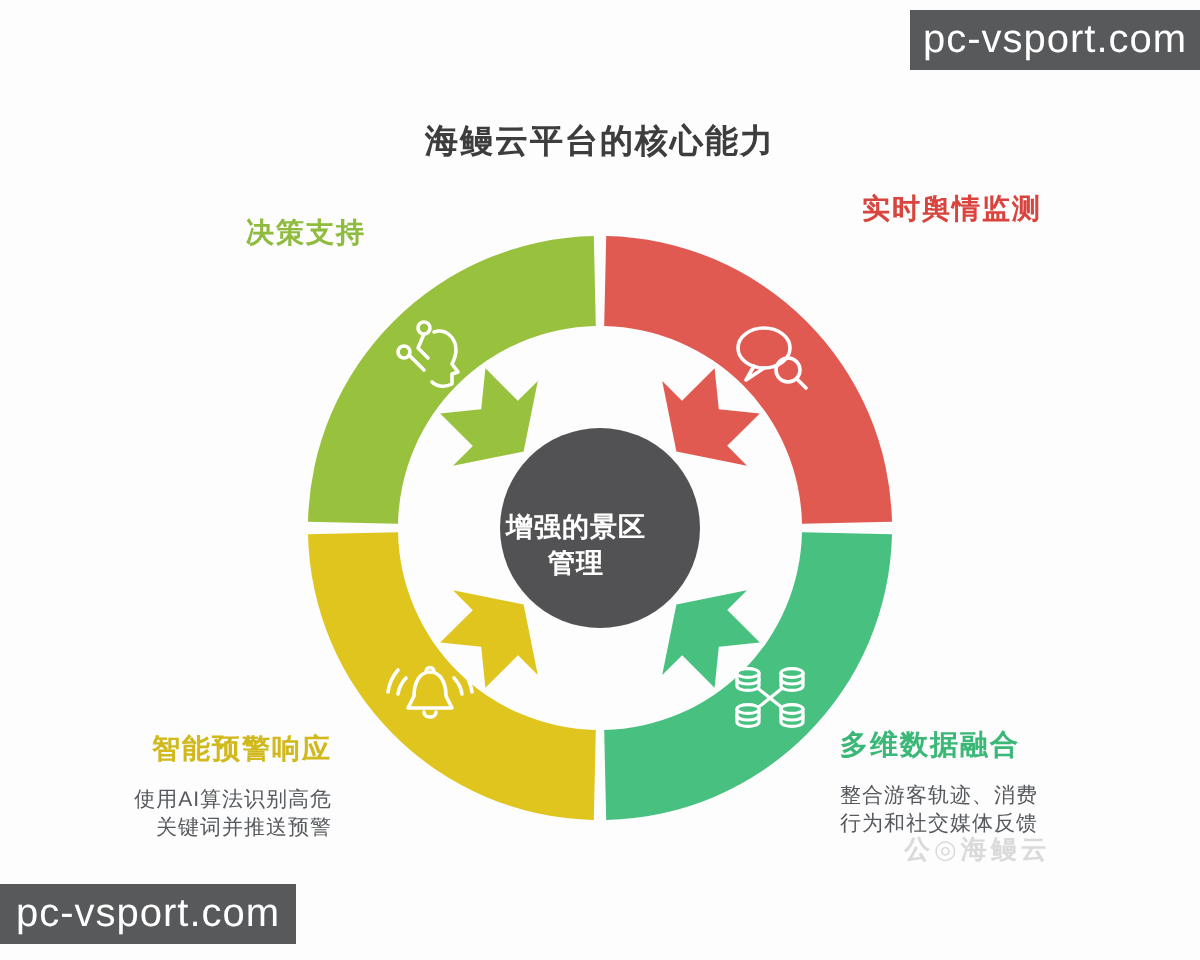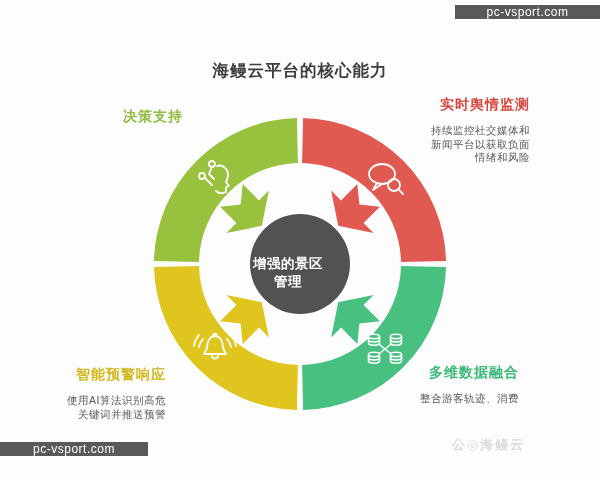--- a/index.html
+++ b/index.html
@@ -16,30 +16,30 @@
   .center-label{
     position:absolute;left:250px;top:255px;width:76px;text-align:center;
     font-size:13.5px;font-weight:bold;color:#ffffff;letter-spacing:0.5px;
   }
   .qblock{position:absolute;}
   .qblock .qhead{font-size:14px;font-weight:bold;margin:0 0 10px 0;letter-spacing:1px;}
   .qblock .qdesc{font-size:10.5px;line-height:13.5px;color:#55585c;letter-spacing:0.5px;}
   .q-tl{top:108px;right:417px;text-align:right;}
   .q-tr{top:96px;left:431px;text-align:right;}
   .q-bl{top:366px;right:434px;text-align:right;}
-  .q-br{top:364px;left:420px;text-align:right;}
+  .q-br{top:364px;left:420px;text-align:left;}
   .wm-box{
-    position:absolute;height:14px;color:#ffffff;font-size:12px;
+    position:absolute;height:30px;color:#ffffff;font-size:20px;
     display:flex;align-items:center;justify-content:center;letter-spacing:0.5px;text-align:right;
   }
   .wm-top{left:455px;top:5px;width:145px;}
   .wm-bottom{left:0;top:442px;width:148px;}
   .brand-wm{
     position:absolute;left:452px;top:416px;font-size:13px;color:#b9b9b9;
-    opacity:0.5;letter-spacing:2px;font-weight:bold;margin-top:20px;
+    opacity:0.5;letter-spacing:2px;font-weight:bold;
   }
 </style>
 </head>
 <body>
 
 <div class="stage">
 
   <div class="title">海鳗云平台的核心能力</div>
 
   <svg class="diagram-svg" width="600" height="480" viewBox="0 0 600 480">
@@ -101,39 +101,35 @@
   </svg>
 
   <div class="center-label">增强的景区管理</div>
 
   <div class="qblock q-tl">
     <div class="qhead" style="color: rgb(143, 188, 62);">决策支持</div>
   </div>
 
   <div class="qblock q-tr">
     <div class="qhead" style="color: rgb(217, 69, 62);">实时舆情监测</div>
-    <div class="qdesc">
-      <div>持续监控社交媒体和</div>
-      <div>新闻平台以获取负面</div>
-      <div>情绪和风险</div>
-    </div>
   </div>
 
   <div class="qblock q-bl">
     <div class="qhead" style="color: rgb(209, 185, 29);">智能预警响应</div>
     <div class="qdesc">
       <div>使用AI算法识别高危</div>
       <div>关键词并推送预警</div>
     </div>
   </div>
 
   <div class="qblock q-br">
     <div class="qhead" style="color: rgb(59, 184, 120);">多维数据融合</div>
     <div class="qdesc">
       <div>整合游客轨迹、消费</div>
+      <div>行为和社交媒体反馈</div>
     </div>
   </div>
 
   <div class="brand-wm">公◎海鳗云</div>
 
   <div class="wm-box wm-top" style="background-color: rgb(88, 89, 91);">pc-vsport.com</div>
   <div class="wm-box wm-bottom" style="background-color: rgb(88, 89, 91);">pc-vsport.com</div>
 
 </div>
 

